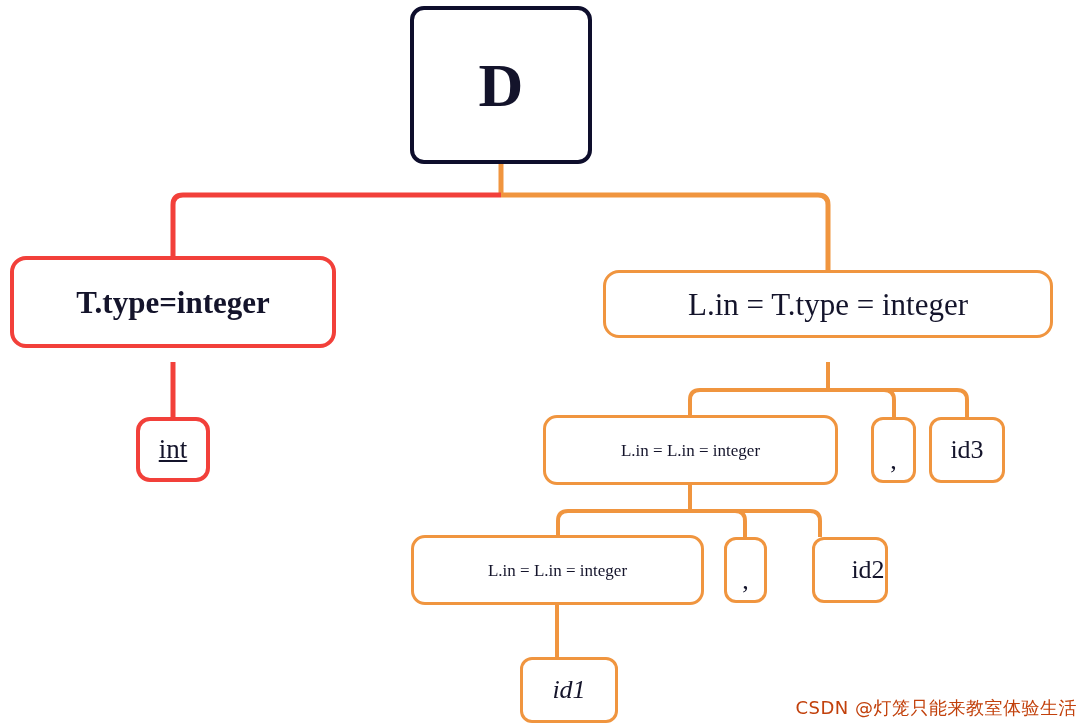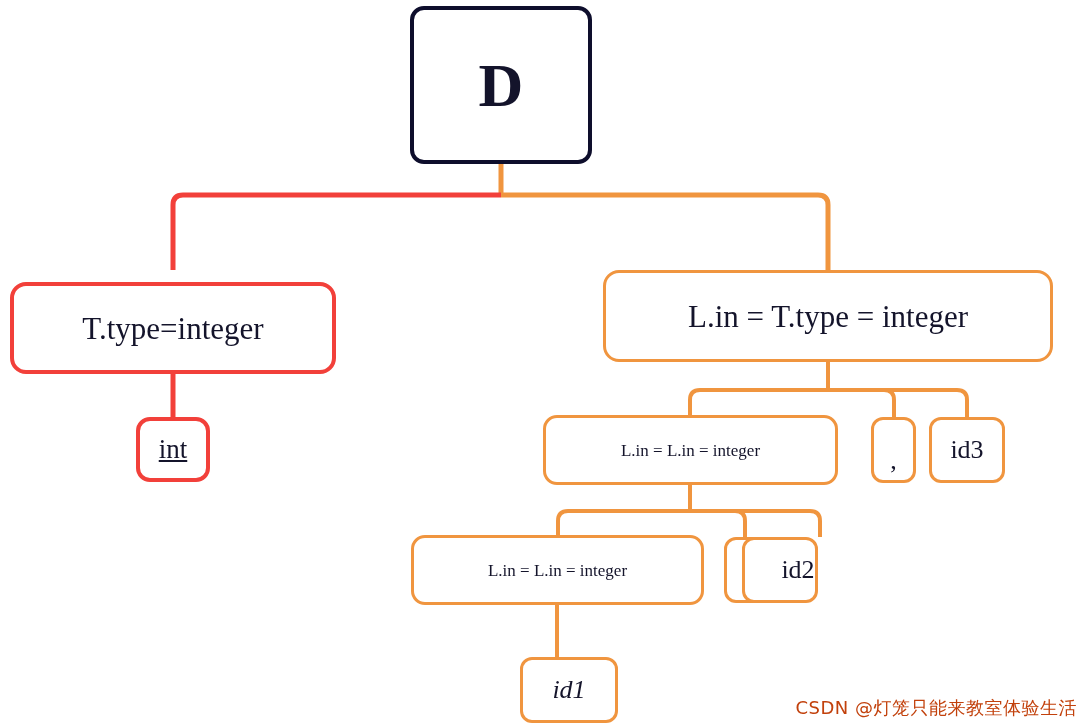--- a/index.html
+++ b/index.html
@@ -126,35 +126,35 @@
 
     <path d="M 690 511 L 735 511 Q 745 511 745 521 L 745 537" fill="none" stroke="#f0953f" stroke-width="4" stroke-linecap="butt"></path>
 
     <path d="M 690 511 L 810 511 Q 820 511 820 521 L 820 537" fill="none" stroke="#f0953f" stroke-width="4" stroke-linecap="butt"></path>
 
     <path d="M 557 605 L 557 657" fill="none" stroke="#f0953f" stroke-width="4" stroke-linecap="butt"></path>
   </svg>
 
   <div class="node node-root" style="left:410px; top:6px; width:182px; height:158px;">D</div>
 
-  <div class="node node-red" style="left:10px; top:282px; width:326px; height:92px;">T.type=integer</div>
+  <div class="node node-red" style="left:10px; top:256px; width:326px; height:92px;font-weight:bold;">T.type=integer</div>
 
   <div class="node node-red-small" style="left:136px; top:417px; width:74px; height:65px;">int</div>
 
-  <div class="node node-orange" style="left:603px; top:270px; width:450px; height:92px;">L.in = T.type = integer</div>
+  <div class="node node-orange" style="left:603px; top:270px; width:450px; height:68px;">L.in = T.type = integer</div>
 
   <div class="node node-orange-mid" style="left:543px; top:415px; width:295px; height:70px;">L.in = L.in = integer</div>
 
   <div class="node node-comma" style="left:871px; top:417px; width:45px; height:66px;">,</div>
 
   <div class="node node-orange-small" style="left:929px; top:417px; width:76px; height:66px;text-align:right;">id3</div>
 
   <div class="node node-orange-mid" style="left:411px; top:535px; width:293px; height:70px;">L.in = L.in = integer</div>
 
   <div class="node node-comma" style="left:724px; top:537px; width:43px; height:66px;">,</div>
 
-  <div class="node node-orange-small" style="left:742px; top:537px; width:76px; height:66px;padding-left:36px;">id2</div>
+  <div class="node node-orange-small" style="left:812px; top:537px; width:76px; height:66px;padding-left:36px;">id2</div>
 
   <div class="node node-orange-small" style="left:520px; top:657px; width:98px; height:66px;font-style:italic;">id1</div>
 
   <div id="watermark">CSDN @灯笼只能来教室体验生活</div>
 
 </div>
 
 </body></html>

